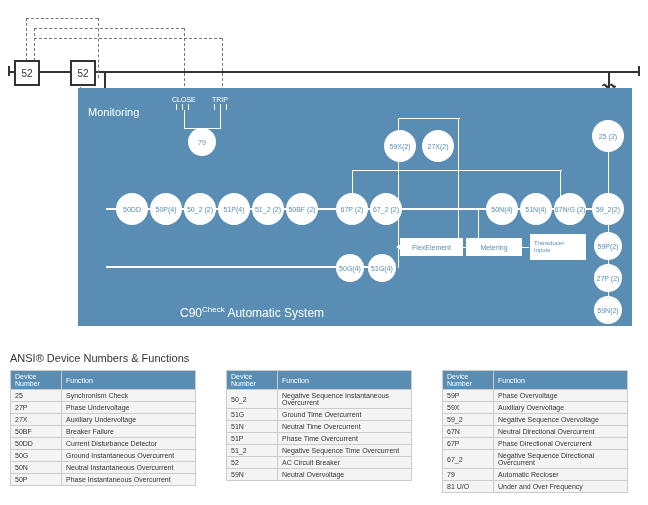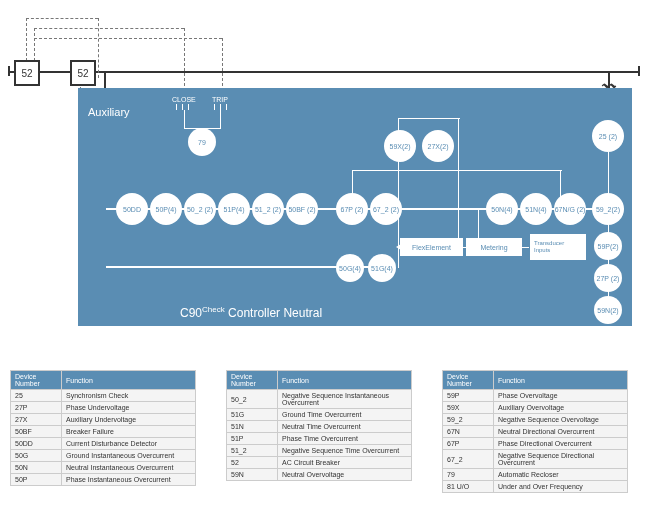--- a/index.html
+++ b/index.html
@@ -55,23 +55,23 @@
 
   <div class="vert" style="left:104px;top:72px;height:236px"></div>
 
   <div class="ctSym" style="left:99px;top:254px">⏚</div>
   <div class="ctSym" style="left:99px;top:296px">〰</div>
 
   <div class="vert" style="left:608px;top:72px;height:80px"></div>
   <div class="ctSym" style="left:602px;top:74px">〰</div>
 
   <div class="bluebox">
-    <div class="monitoring" style="left:10px;top:18px">Auxiliary</div>
+    <div class="monitoring" style="left:10px;top:18px">Monitoring</div>
     <div class="sysname">
-      <span>C90</span><sup>Check</sup><span> Controller Neutral</span>
+      <span>C90</span><sup>Check</sup><span> Automatic System</span>
     </div>
   </div>
 
   <div class="wlabel" style="left:172px;top:96px">CLOSE</div>
   <div class="wlabel" style="left:212px;top:96px">TRIP</div>
   <div class="wtick" style="left:176px;top:104px;height:6px"></div>
   <div class="wtick" style="left:182px;top:104px;height:6px"></div>
   <div class="wtick" style="left:188px;top:104px;height:6px"></div>
   <div class="wtick" style="left:214px;top:104px;height:6px"></div>
   <div class="wtick" style="left:220px;top:104px;height:6px"></div>
@@ -171,20 +171,21 @@
       <span>Transducer Inputs</span>
     </div>
 
   <div class="circ sm" style="left:336px;top:254px">
       <span>50G(4)</span>
     </div>
   <div class="circ sm" style="left:368px;top:254px">
       <span>51G(4)</span>
     </div>
 
+  <div class="tblTitle">ANSI® Device Numbers &amp; Functions</div>
 
   <table class="tbl" style="left:10px;top:370px">
     <tbody>
         <tr>
           <th style="width:42px">Device Number</th>
           <th>Function</th>
         </tr>
     <tr>
           <td>25</td>
           <td>Synchronism Check</td>

